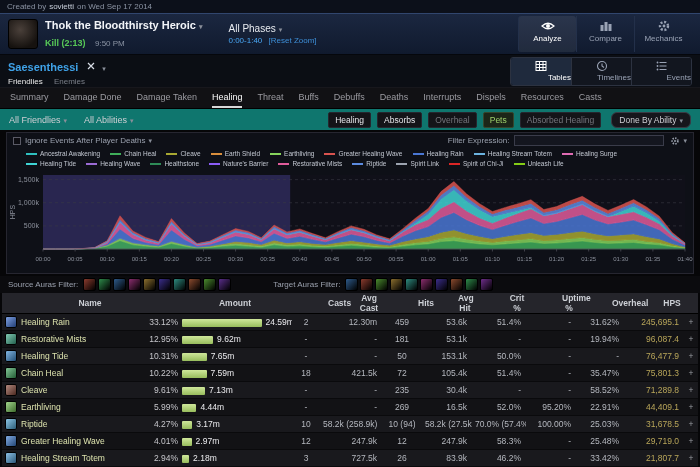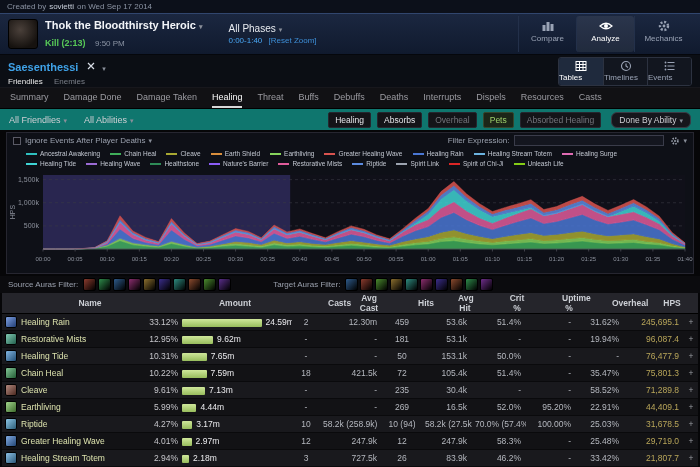--- a/index.html
+++ b/index.html
@@ -37,21 +37,21 @@
 
   
   .playerbar { height:33px; background:#0b0e14; display:flex; align-items:center;
     padding:0 8px; border-bottom:1px solid #17171c; }
   .player-name { font-size:11px; font-weight:bold; color:#3fa2e8; }
   .player-flag { margin-left:4px; vertical-align:1px; }
   .sub-row { font-size:8px; margin-top:2px; }
   .subtab { margin-right:9px; color:#7a7f88; }
   .subtab.active { color:#e8e8e8; }
   .view-group { display:flex; border:1px solid #2c3240; border-radius:3px; overflow:hidden; }
-  .view-btn { width:44px; text-align:left; font-size:8px; color:#9aa3b5;
+  .view-btn { width:60px; text-align:right; font-size:8px; color:#9aa3b5;
     background:#12161f; padding:2px 0 3px; border-left:1px solid #2c3240; }
   .view-btn:first-child { border-left:none; }
   .view-btn svg { display:block; margin:0 auto 1px; }
   .view-btn.active { background:#1f2a3d; color:#fff; }
 
   
   .tabbar { height:21px; background:#111114; display:flex; align-items:stretch;
     padding:0 10px; border-bottom:1px solid #000; }
   .tab { font-size:9px; color:#9b9ba1; margin-right:15px; display:flex;
     align-items:center; border-bottom:2px solid transparent; cursor:pointer; }
@@ -134,34 +134,34 @@
   </div>
   <div class="phase-info">
     <div class="phases-label caret">All Phases</div>
     <div class="zoom-line">
       <span class="zoom-range">0:00-1:40</span>
       <span class="reset-zoom">[Reset Zoom]</span>
     </div>
   </div>
   <div class="spacer"></div>
   <div class="nav-group">
+    <div class="nav-btn active">
+      <span><svg width="14" height="14" viewBox="0 0 14 14">
+            <path d="M1 7 Q7 1.5 13 7 Q7 12.5 1 7 Z" fill="none" stroke="currentColor" stroke-width="1.2"></path>
+            <circle cx="7" cy="7" r="2" fill="currentColor"></circle>
+          </svg></span>
+      <span>Analyze</span>
+    </div>
     <div class="nav-btn">
       <span><svg width="14" height="14" viewBox="0 0 14 14">
             <rect x="1.5" y="6" width="3" height="6" fill="currentColor"></rect>
             <rect x="5.5" y="3" width="3" height="9" fill="currentColor"></rect>
             <rect x="9.5" y="5" width="3" height="7" fill="currentColor"></rect>
           </svg></span>
       <span>Compare</span>
-    </div>
-    <div class="nav-btn active">
-      <span><svg width="14" height="14" viewBox="0 0 14 14">
-            <path d="M1 7 Q7 1.5 13 7 Q7 12.5 1 7 Z" fill="none" stroke="currentColor" stroke-width="1.2"></path>
-            <circle cx="7" cy="7" r="2" fill="currentColor"></circle>
-          </svg></span>
-      <span>Analyze</span>
     </div>
     <div class="nav-btn">
       <span><svg width="14" height="14" viewBox="0 0 14 14">
             <circle cx="7" cy="7" r="4" fill="none" stroke="currentColor" stroke-width="2.4" stroke-dasharray="2 1.7"></circle>
             <circle cx="7" cy="7" r="1.4" fill="currentColor"></circle>
           </svg></span>
       <span>Mechanics</span>
     </div>
   </div>
 </div>

